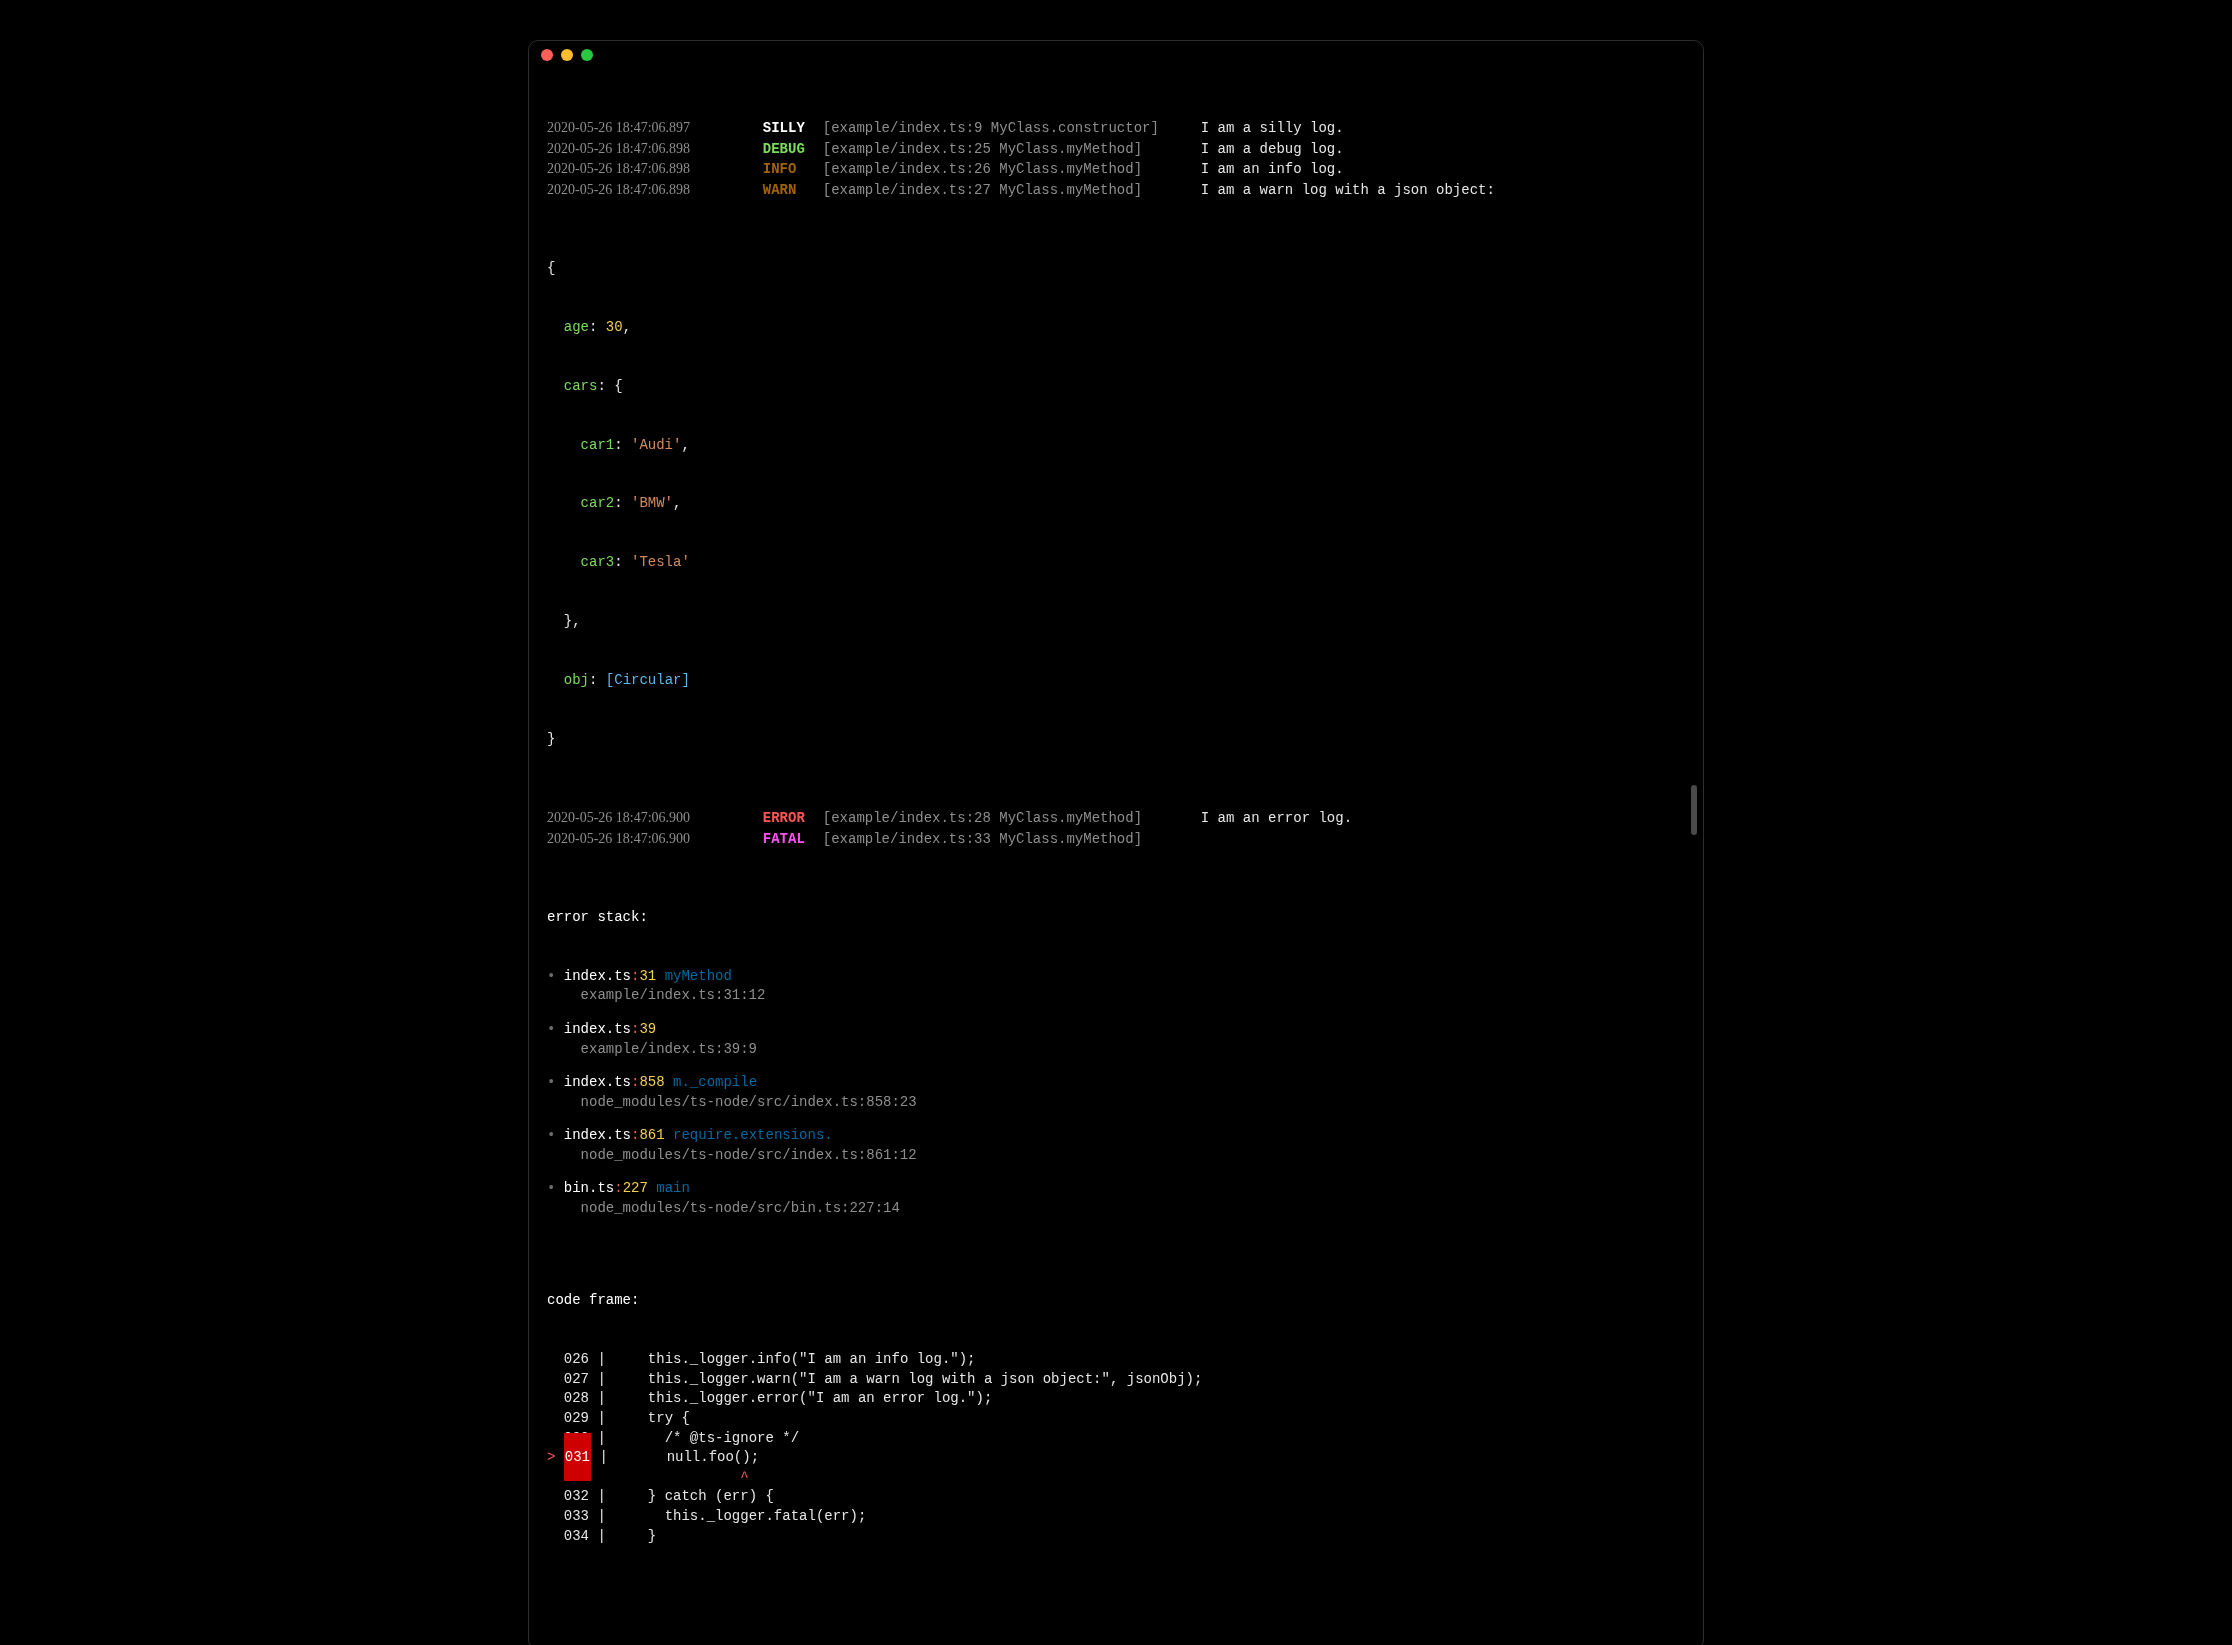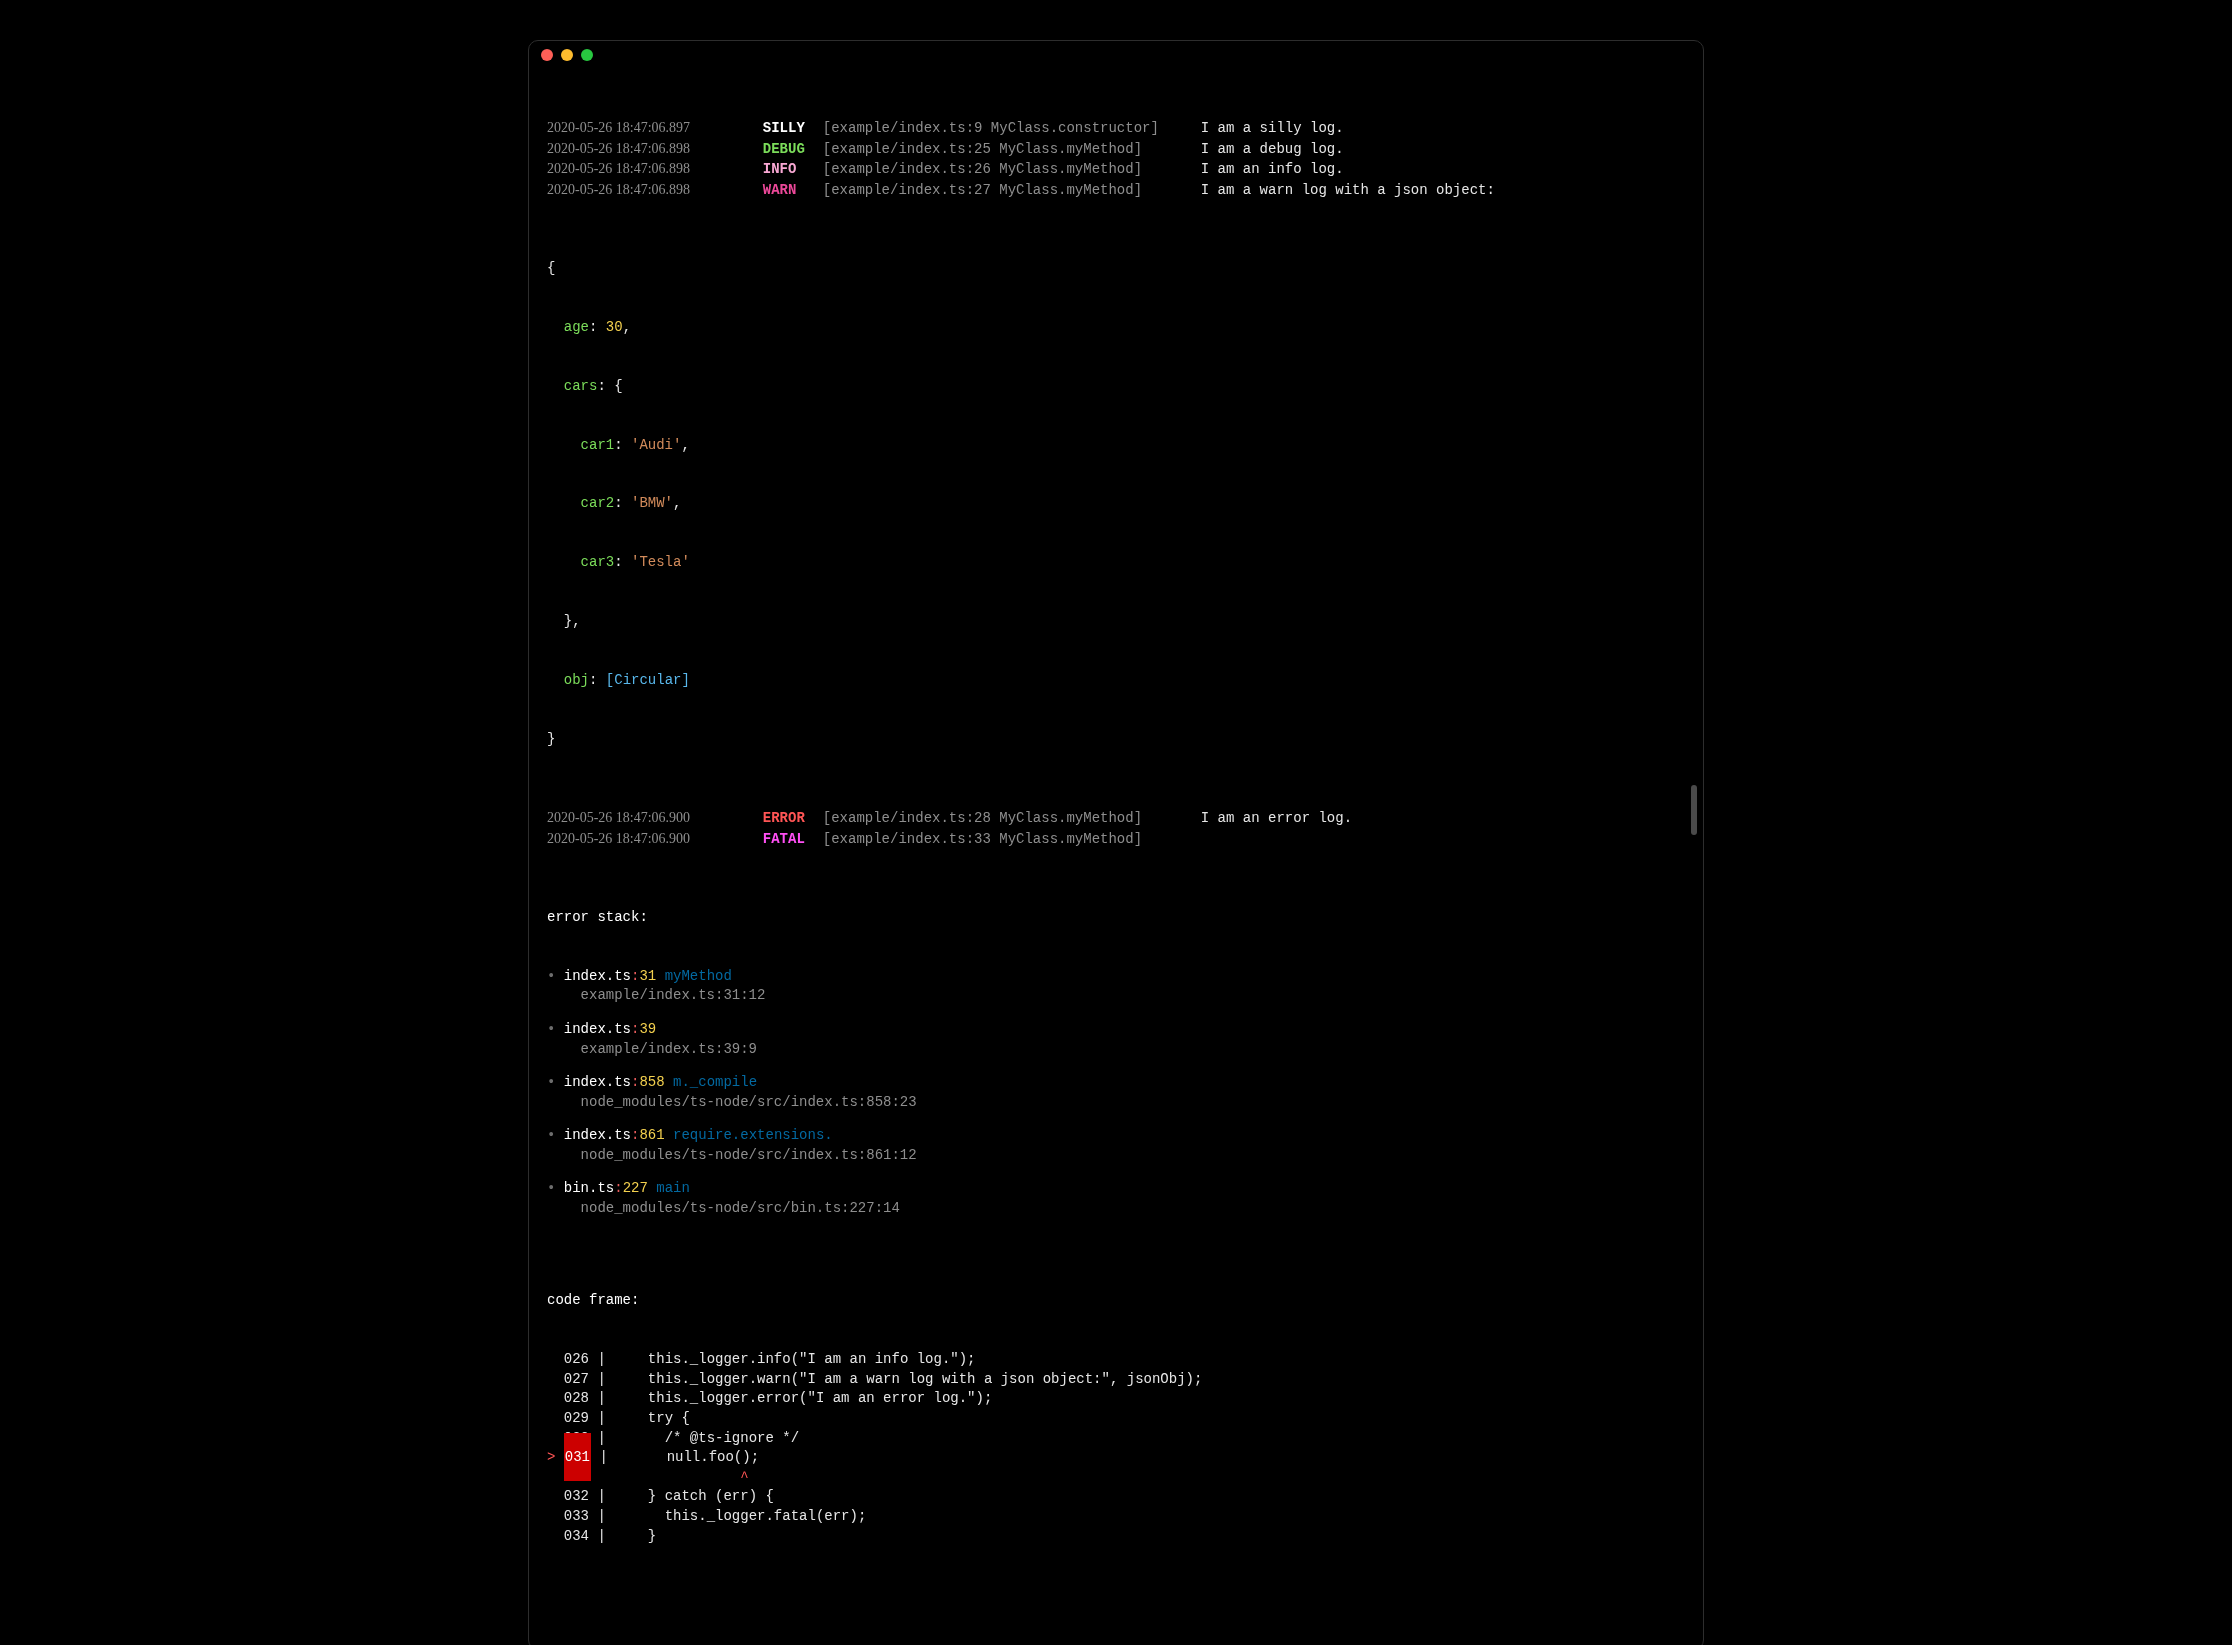--- a/index.html
+++ b/index.html
@@ -61,22 +61,22 @@
   .row { display: block; }
 
   
   .ts    { color: #8e8e8e; display:inline-block; width: 199px; font-family: Liberation Serif, serif; }
   .lvl   { display:inline-block; width: 60px; font-weight:bold; }
   .loc   { color: #8e8e8e; display:inline-block; width: 378px; }
   .msg   { }
 
   .lvl-silly { color: #ffffff; }
   .lvl-debug { color: #7bdc5a; }
-  .lvl-info  { color: #f9a8d4; }
-  .lvl-warn  { color: #ec4899; font-family: Liberation Mono, monospace; }
+  .lvl-info  { color: #a16207; }
+  .lvl-warn  { color: #a16207; font-family: Liberation Mono, monospace; }
   .lvl-error { color: #ff5555; }
   .lvl-fatal { color: #ff4ff4; }
 
   .brace { color: #e6e6e6; }
   .key   { color: #7bdc5a; }
   .str   { color: #d28b5b; }
   .num   { color: #f3d04e; }
   .special { color: #59b8ec; margin-top: 8px; }
   .punct { color: #e6e6e6; }
   .indent1 { padding-left: 2ch; }

